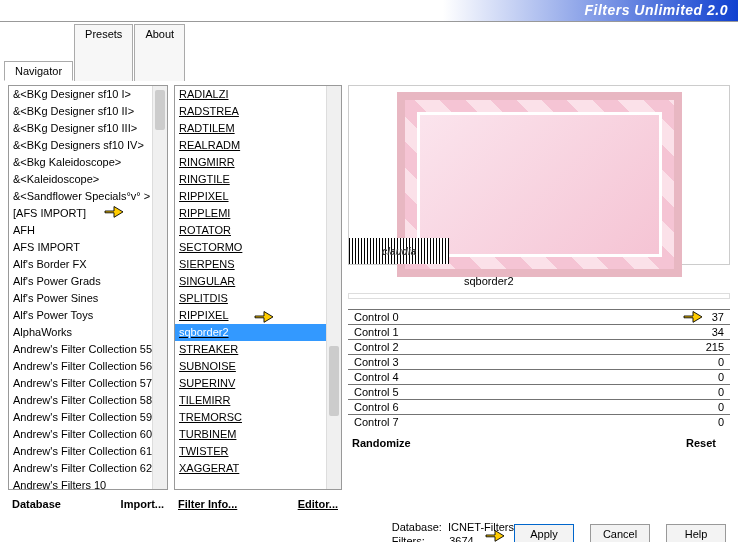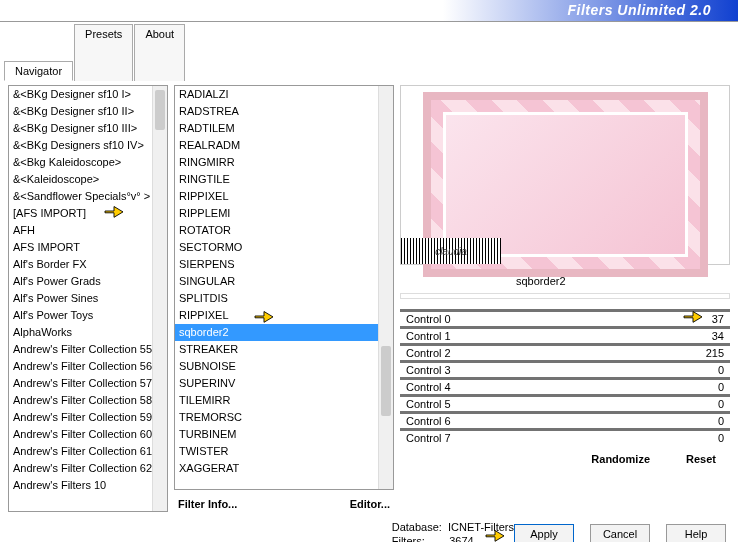--- a/index.html
+++ b/index.html
@@ -1,63 +1,63 @@
 <!DOCTYPE html>
 <html><head>
 <meta charset="utf-8">
 <style>
 * { margin:0; padding:0; box-sizing:border-box; font-family:"Segoe UI",Tahoma,sans-serif; }
 body { background:#fff; width:738px; height:542px; position:relative; overflow:hidden; font-size:11px; }
 
-.titlebar { height:22px; background:linear-gradient(to right,#fff,#fff 60%,#1040d0); text-align:right; padding:2px 27px; border-bottom:1px solid #999; }
+.titlebar { height:22px; background:linear-gradient(to right,#fff,#fff 60%,#1040d0); text-align:right; padding:2px 10px; border-bottom:1px solid #999; }
 .titlebar span { color:#fff; font-style:italic; font-weight:bold; font-size:14px; letter-spacing:0.5px; }
 
 .tabs { display:flex; padding:2px 4px 0; gap:1px; background:#fff; }
 .tab { padding:3px 10px; border:1px solid #aaa; border-bottom:none; background:#f7f7f7; cursor:pointer; }
 .tab.active { background:#fff; border-bottom:1px solid #fff;margin-top:37px; }
 
 .main { display:flex; padding:4px 8px; gap:6px; height:435px; }
 
 .col { display:flex; flex-direction:column; }
 .list { border:1px solid #999; overflow:hidden; background:#fff; flex:1; display:flex; }
 .list-inner { flex:1; overflow:hidden; }
 .list-item { padding:1px 4px; white-space:nowrap; cursor:pointer; line-height:15px; }
 .list-item.sel { background:#fff; }
 .list-item.highlight { background:#3399ff; color:#fff; }
 .scrollbar { width:15px; background:#f0f0f0; border-left:1px solid #ddd; position:relative; }
 .scrollbar .thumb { position:absolute; left:2px; right:2px; background:#ccc; border-radius:2px; }
 
 .col-left { width:160px; }
-.col-mid { width:220px; }
+.col-mid { width:168px;text-decoration:underline; }
 .col-right { flex:1; }
 
 .btnrow { display:flex; gap:6px; margin-top:6px; justify-content:space-between; }
 .linkbtn { font-weight:bold; cursor:pointer; padding:2px 4px; }
 
 .preview-area { border:1px solid #ccc; padding:6px; background:#fff; position:relative; }
 .preview-img { width:285px; height:185px; margin:auto; background:repeating-linear-gradient(45deg,#f5c4d4 0 18px,#fbe1e9 18px 36px); border:8px solid #e8b7c2; position:relative; overflow:hidden; }
 .preview-img::before { content:""; position:absolute; inset:12px; background:linear-gradient(135deg,#fbe4ed,#f5c4d4); border:3px solid #fff; }
 .wm { position:absolute; left:0; bottom:-26px; width:100px; height:26px; background:repeating-linear-gradient(90deg,#000 0 1px,#fff 1px 3px); display:flex; align-items:center; justify-content:center; color:#333; font-style:italic; font-size:10px; }
 
 .filter-name { margin:10px 0 4px 116px; }
 
 .controls { margin-top:8px; }
-.control-row { display:flex; justify-content:space-between; padding:1px 6px; border-top:3px solid #737373; }
+.control-row { display:flex; justify-content:space-between; padding:1px 6px; border-top:1px solid #737373; }
 .control-row:first-child { border-top:1px solid #ddd; }
 
 .pointer { display:inline-block; width:22px; height:18px; vertical-align:middle; }
 .pointer svg { width:100%; height:100%; }
 
 .status { padding:4px 12px; background:#fff; display:flex; justify-content:flex-end; align-items:center; }
 .status-left { line-height:14px; }
 .status-right { display:flex; gap:16px; }
 .btn { min-width:60px; padding:3px 10px; border:1px solid #999; background:#f3f3f3; cursor:pointer; text-align:center; }
 .btn.primary { border:1px solid #0066cc; }
 
-.col-right .btnrow { justify-content:flex-end; gap:28px; padding-right:10px; }
+.col-right .btnrow { justify-content:space-between; gap:20px; padding-right:10px; }
 
 .ptr-wrap { position:absolute; z-index:10; }
 </style>
 </head>
 <body>
 
 <div class="titlebar">
   <span>Filters Unlimited 2.0</span>
 </div>
 
@@ -99,20 +99,24 @@
         </div>
       <div class="scrollbar">
           <div class="thumb" style="top:4px;height:40px;"></div>
         </div>
       <div class="ptr-wrap" style="left:94px;top:116px;">
         <span class="pointer"><svg viewBox="0 0 24 20">
               <path d="M2 10 L12 10 L12 5 L22 11 L12 17 L12 12 L2 12 Z" fill="#ffcc00" stroke="#000" stroke-width="1"></path>
             </svg></span>
       </div>
     </div>
+    <div class="btnrow">
+      <span class="linkbtn">Database</span>
+      <span class="linkbtn">Import...</span>
+    </div>
   </div>
 
   <div class="col col-mid">
     <div class="list" style="position:relative;">
       <div class="list-inner" id="mid-list">
           <div class="list-item">RADIALZI</div>
           <div class="list-item">RADSTREA</div>
           <div class="list-item">RADTILEM</div>
           <div class="list-item">REALRADM</div>
           <div class="list-item">RINGMIRR</div>
@@ -144,21 +148,21 @@
             </svg></span>
       </div>
     </div>
     <div class="btnrow">
       <span class="linkbtn">Filter Info...</span>
       <span class="linkbtn">Editor...</span>
     </div>
   </div>
 
   <div class="col col-right">
-    <div class="preview-area" style="height:180px;position:relative;">
+    <div class="preview-area" style="height:180px;position:relative;font-weight:bold;">
       <div class="preview-img"></div>
       <div class="wm" style="position:absolute;left:0;bottom:0;">claudia</div>
     </div>
     <div class="filter-name">sqborder2</div>
     <div style="height:6px;border:1px solid #ddd;margin:2px 0;"></div>
     <div class="controls" id="controls" style="position:relative;">
       <div class="ptr-wrap" style="right:26px;top:-2px;">
         <span class="pointer"><svg viewBox="0 0 24 20">
               <path d="M2 10 L12 10 L12 5 L22 11 L12 17 L12 12 L2 12 Z" fill="#ffcc00" stroke="#000" stroke-width="1"></path>
             </svg></span>

